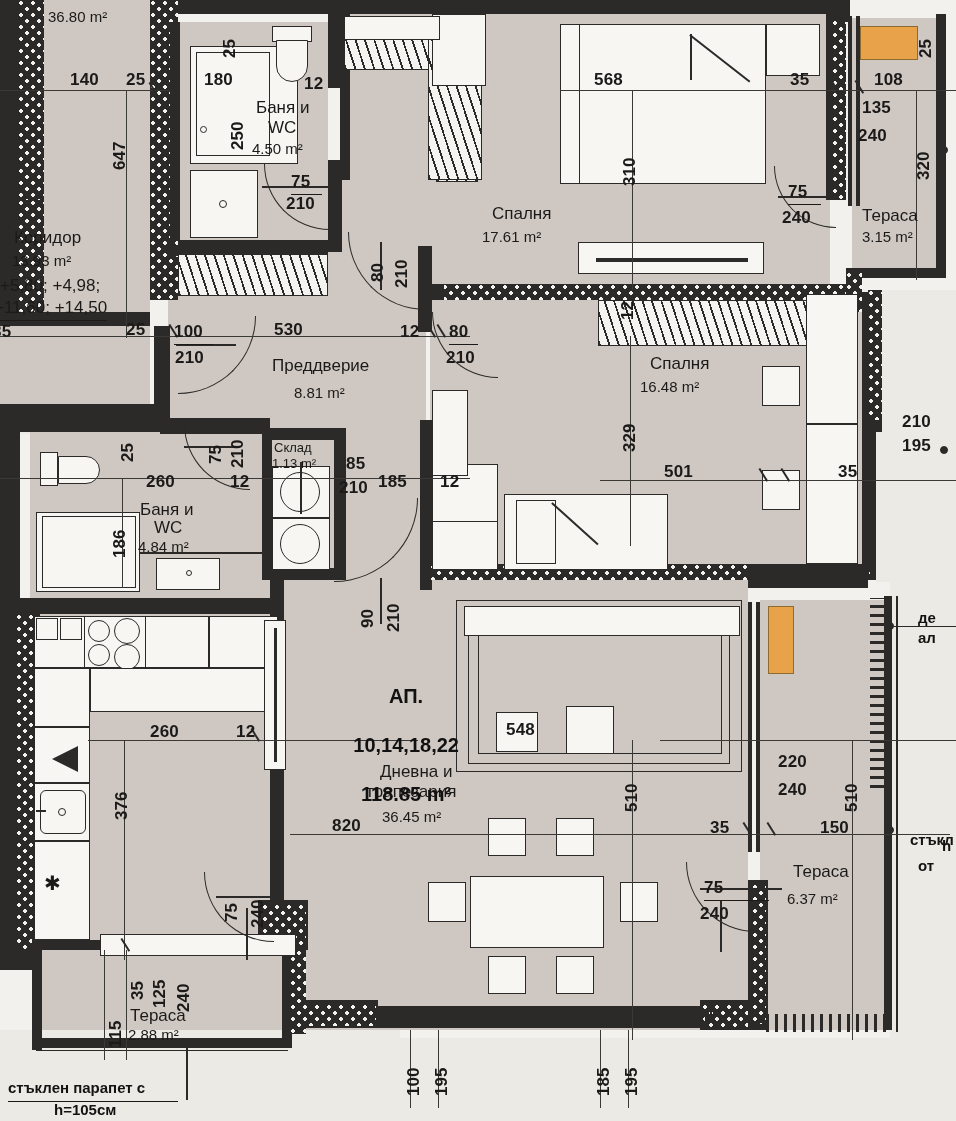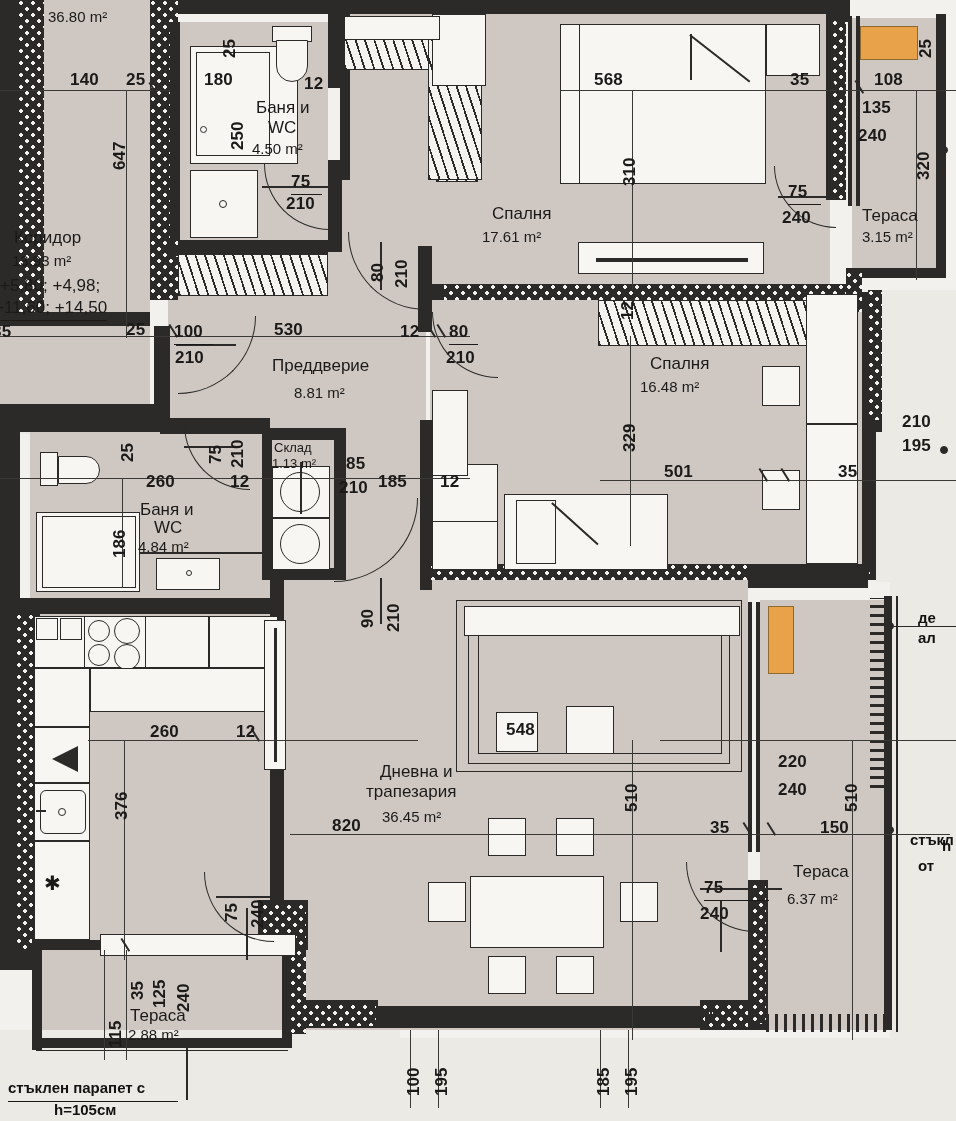--- a/index.html
+++ b/index.html
@@ -434,20 +434,25 @@
   <div class="lbl room-name" style="left:366px;top:782px;">трапезария</div>
   <div class="lbl room-area" style="left:382px;top:808px;">36.45 m²</div>
 
   <div class="lbl room-name" style="left:862px;top:206px;">Тераса</div>
   <div class="lbl room-area" style="left:862px;top:228px;">3.15 m²</div>
   <div class="lbl room-name" style="left:793px;top:862px;">Тераса</div>
   <div class="lbl room-area" style="left:787px;top:890px;">6.37 m²</div>
   <div class="lbl room-name" style="left:130px;top:1006px;">Тераса</div>
   <div class="lbl room-area" style="left:128px;top:1026px;">2.88 m²</div>
 
+  <div class="apt" style="left:330px;top:660px;width:130px;">
+    <span>АП.</span><br>
+    <span>10,14,18,22</span><br>
+    <span>118.85 m²</span>
+  </div>
 
   <div class="lbl dim" style="left:70px;top:70px;">140</div>
   <div class="lbl dim" style="left:126px;top:70px;">25</div>
   <div class="lbl dim" style="left:204px;top:70px;">180</div>
   <div class="vdim" style="left:228px;top:150px;">250</div>
   <div class="lbl dim" style="left:304px;top:74px;">12</div>
   <div class="vdim" style="left:110px;top:170px;">647</div>
   <div class="vdim" style="left:220px;top:58px;">25</div>
 
   <div class="lbl dim uline" style="left:291px;top:172px;padding:0 12px 2px 0;">75</div>

